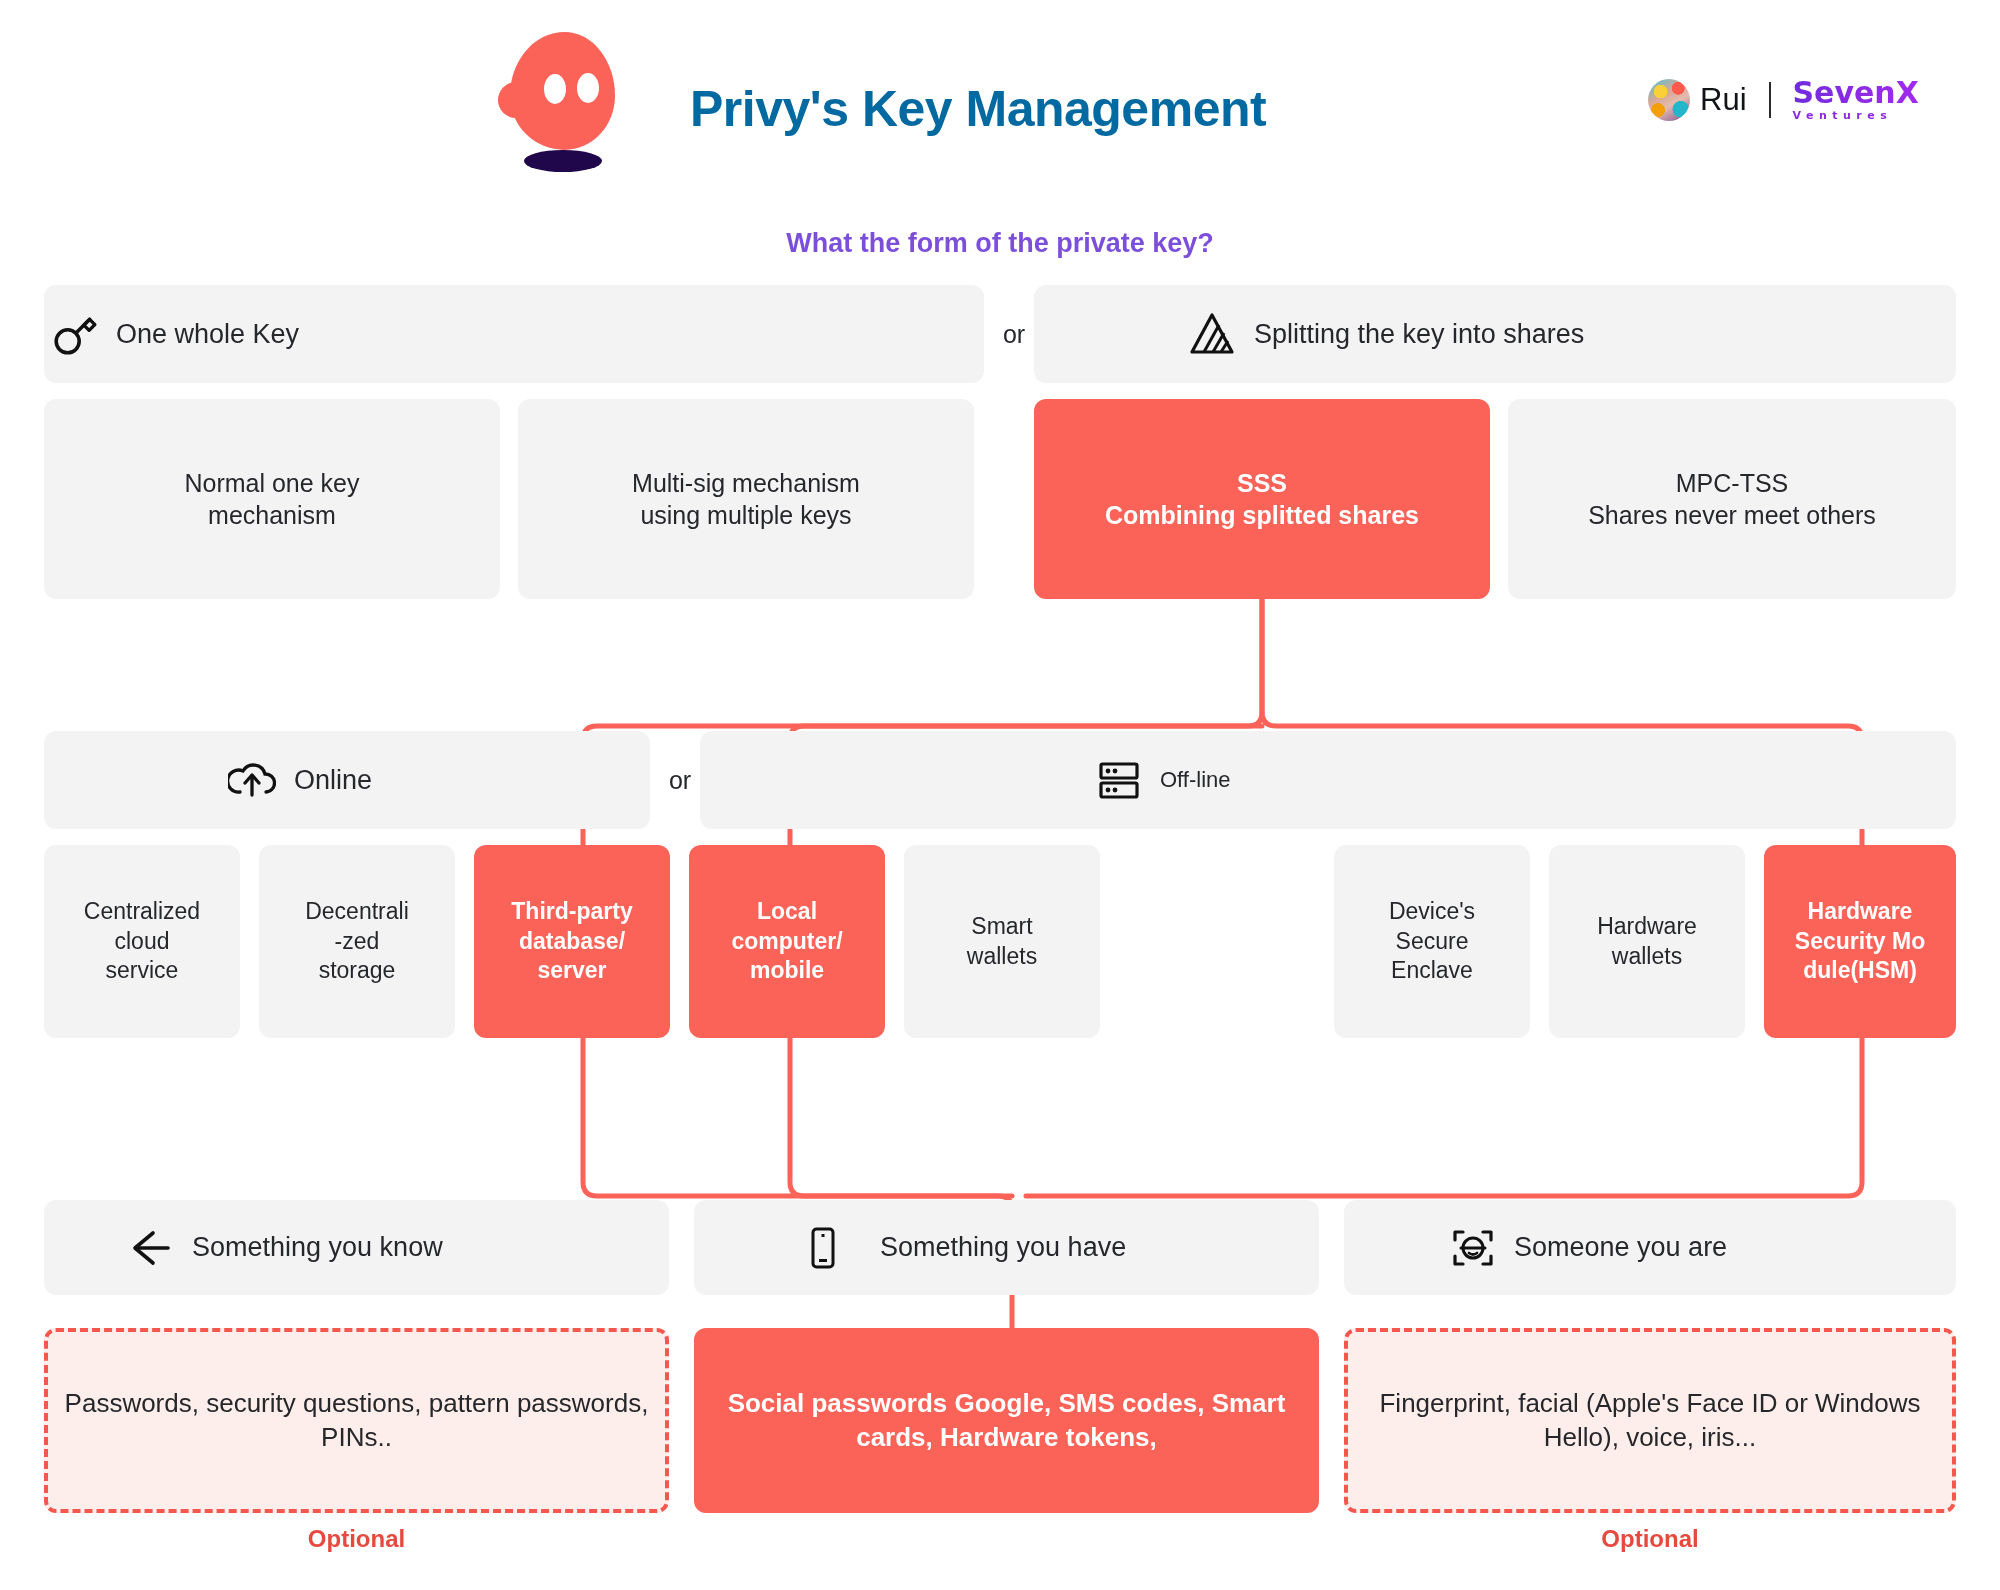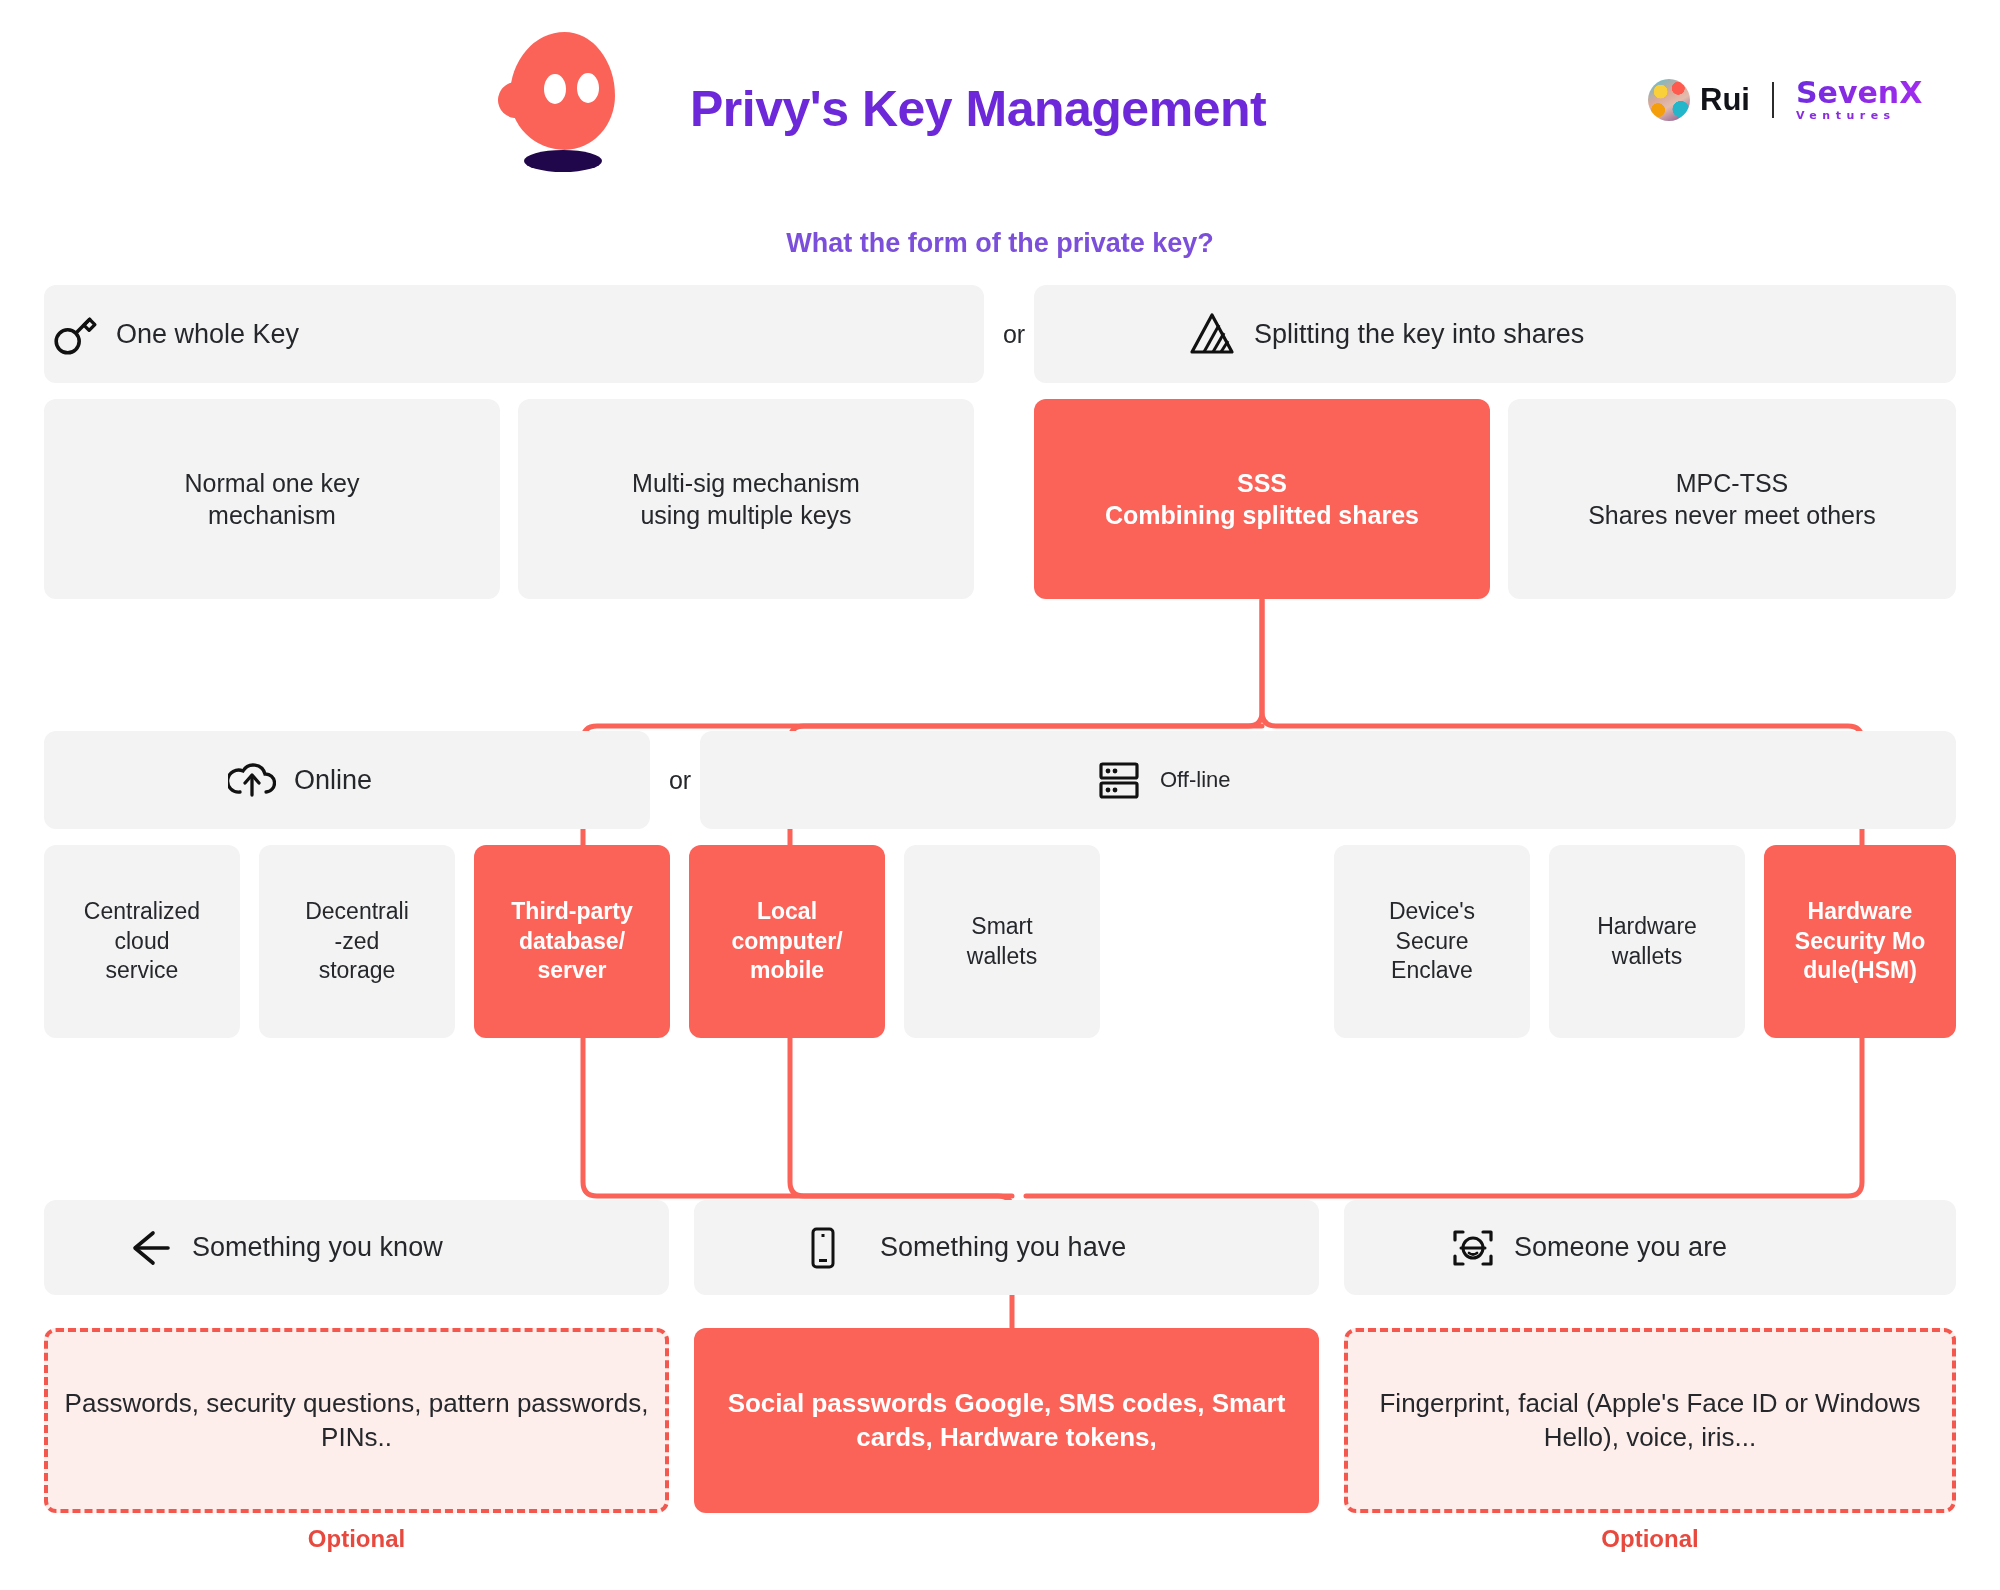--- a/index.html
+++ b/index.html
@@ -27,35 +27,35 @@
   .logo-eye { position: absolute; background: #ffffff; border-radius: 50%; }
   .logo-eye.e1 { left: 46px; top: 42px; width: 22px; height: 30px; }
   .logo-eye.e2 { left: 79px; top: 41px; width: 22px; height: 30px; }
   .logo-shadow {
     position: absolute; left: 26px; top: 118px; width: 78px; height: 22px;
     background: #20064a; border-radius: 50%;
   }
 
   .page-title {
     position: absolute; left: 690px; top: 80px; width: 720px;
-    font-size: 50px; font-weight: bold; color: #6d28d9;
+    font-size: 50px; font-weight: bold; color: #0369a1;
     letter-spacing: -0.5px; white-space: nowrap;
   }
 
   .brand { position: absolute; left: 1648px; top: 78px; display: flex; align-items: center; gap: 10px; }
   .avatar {
     width: 42px; height: 42px; border-radius: 50%;
     background:
       radial-gradient(circle at 30% 30%, #f9cf3a 0 16%, transparent 17%),
       radial-gradient(circle at 72% 22%, #ff5a4e 0 14%, transparent 15%),
       radial-gradient(circle at 24% 74%, #f59e0b 0 15%, transparent 16%),
       radial-gradient(circle at 78% 72%, #23b5c9 0 18%, transparent 19%),
       linear-gradient(150deg, #4fc3d4 0%, #d9a898 38%, #e3bcae 60%, #7c4a8f 100%);
   }
-  .brand-name { font-size: 31px; font-weight: bold; color: #111318; text-align: center; }
+  .brand-name { font-size: 31px; font-weight: normal; color: #111318; text-align: center; }
   .brand-sep { width: 2px; height: 36px; background: #2b2b2b; margin: 0 12px; }
   .sevenx { display: flex; flex-direction: column; line-height: 1; }
   .sevenx-main {
     font-size: 30px; font-weight: bold; letter-spacing: 0px;
     background: linear-gradient(90deg, #6f2ce0 0%, #8a2be2 45%, #a02bf0 100%);
     -webkit-background-clip: text; background-clip: text; color: transparent;
     font-family: "DejaVu Sans", sans-serif;
   }
   .sevenx-sub {
     font-size: 11px; font-weight: bold; letter-spacing: 5.5px;

